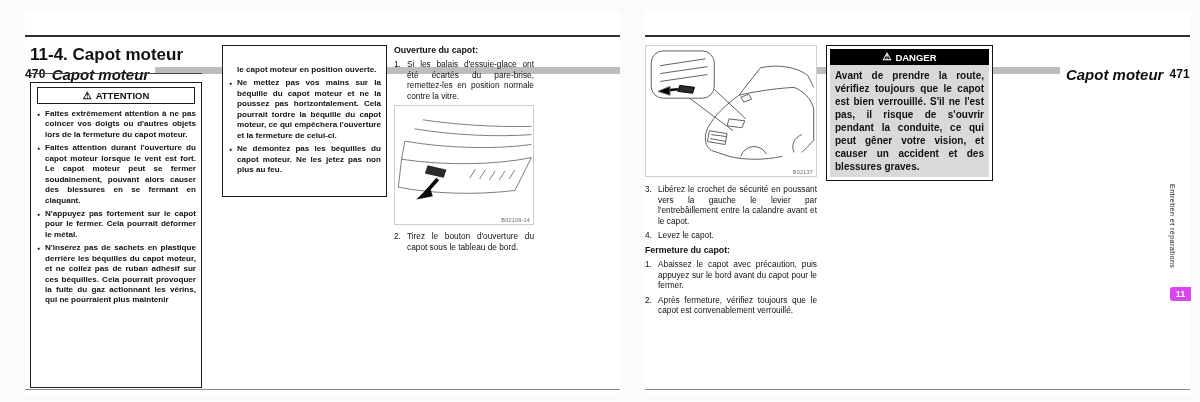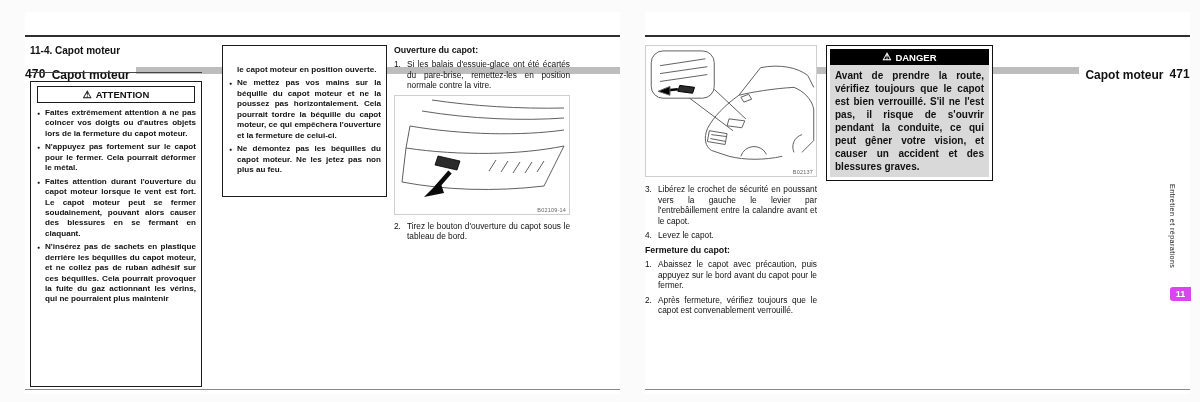--- a/index.html
+++ b/index.html
@@ -7,33 +7,33 @@
     position:relative; width:1200px; height:402px; background:#fbfbfb;
     font-family:"Liberation Sans", sans-serif; color:#111; overflow:hidden;
   }
   .page { position:absolute; top:12px; height:382px; background:#fff; }
   .page-left  { left:25px;  width:595px; }
   .page-right { left:645px; width:545px; }
 
   
   .pg-header { position:absolute; top:6px; left:0; right:0; height:15px; display:flex; align-items:center;margin-top:48px; }
   .pg-num   { font-size:12px; font-weight:700; letter-spacing:0.2px; }
-  .pg-title { font-size:12px; font-weight:700; margin:0 6px; position:relative; top:1px; }
+  .pg-title { font-size:15px; font-style:italic; font-weight:700; margin:0 6px; position:relative; top:1px; }
   .pg-band  { flex:1; height:7px; background:#bdbdbd; align-self:flex-start; margin-top:1px; }
   .pg-rule  { position:absolute; top:23px; left:0; right:0; height:1.8px; background:#2f2f2f; }
   .pg-bottom{ position:absolute; top:377px; left:0; right:0; height:1px; background:#8a8a8a; }
 
   
   .col { position:absolute; top:33px; }
   .col1 { left:5px;  width:172px; }
   .col2 { left:197px; width:165px; }
-  .col3 { left:369px; width:176px; }
+  .col3 { left:369px; width:140px; }
   .colR { left:0px;  width:172px; }
 
-  .sec-title { font-size:10px; font-weight:700; padding-bottom:16px; border-bottom:1.2px solid #444; margin-bottom:8px; }
+  .sec-title { font-size:17px; font-weight:700; padding-bottom:8px; border-bottom:1.2px solid #444; margin-bottom:8px; }
 
   .attn-box { border:1.3px solid #1c1c1c; padding:4px 5px 5px; height:306px; overflow:hidden; box-sizing:border-box; background:#fff; }
   .cont-box { border:1.3px solid #1c1c1c; padding:19px 5px; height:152px; overflow:hidden; box-sizing:border-box; background:#fff; }
   .attn-head {
     border:1.2px solid #1c1c1c; margin:0 1px 5px; padding:2px 0;
     display:flex; justify-content:center; align-items:center; gap:4px;
     font-weight:700; font-size:9.5px;
   }
   .warn-glyph { font-size:10px; line-height:1; }
 
@@ -77,22 +77,22 @@
     <div class="pg-rule"></div>
 
     <div class="col col1">
       <div class="sec-title">11-4. Capot moteur</div>
       <div class="attn-box">
         <div class="attn-head">
           <span class="warn-glyph">⚠</span>
           <span>ATTENTION</span>
         </div>
         <div class="battn">Faites extrêmement attention à ne pas coincer vos doigts ou d'autres objets lors de la fermeture du capot moteur.</div>
+        <div class="battn">Faites attention durant l'ouverture du capot moteur lorsque le vent est fort. Le capot moteur peut se fermer soudainement, pouvant alors causer des blessures en se fermant en claquant.</div>
         <div class="battn">N'appuyez pas fortement sur le capot pour le fermer. Cela pourrait déformer le métal.</div>
-        <div class="battn">Faites attention durant l'ouverture du capot moteur lorsque le vent est fort. Le capot moteur peut se fermer soudainement, pouvant alors causer des blessures en se fermant en claquant.</div>
         <div class="battn">N'insérez pas de sachets en plastique derrière les béquilles du capot moteur, et ne collez pas de ruban adhésif sur ces béquilles. Cela pourrait provoquer la fuite du gaz actionnant les vérins, qui ne pourraient plus maintenir</div>
       </div>
     </div>
 
     <div class="col col2">
       <div class="cont-box">
         <div class="cont-lead">le capot moteur en position ouverte.</div>
         <div class="battn">Ne mettez pas vos mains sur la béquille du capot moteur et ne la poussez pas horizontalement. Cela pourrait tordre la béquille du capot moteur, ce qui empêchera l'ouverture et la fermeture de celui-ci.</div>
         <div class="battn">Ne démontez pas les béquilles du capot moteur. Ne les jetez pas non plus au feu.</div>
       </div>

